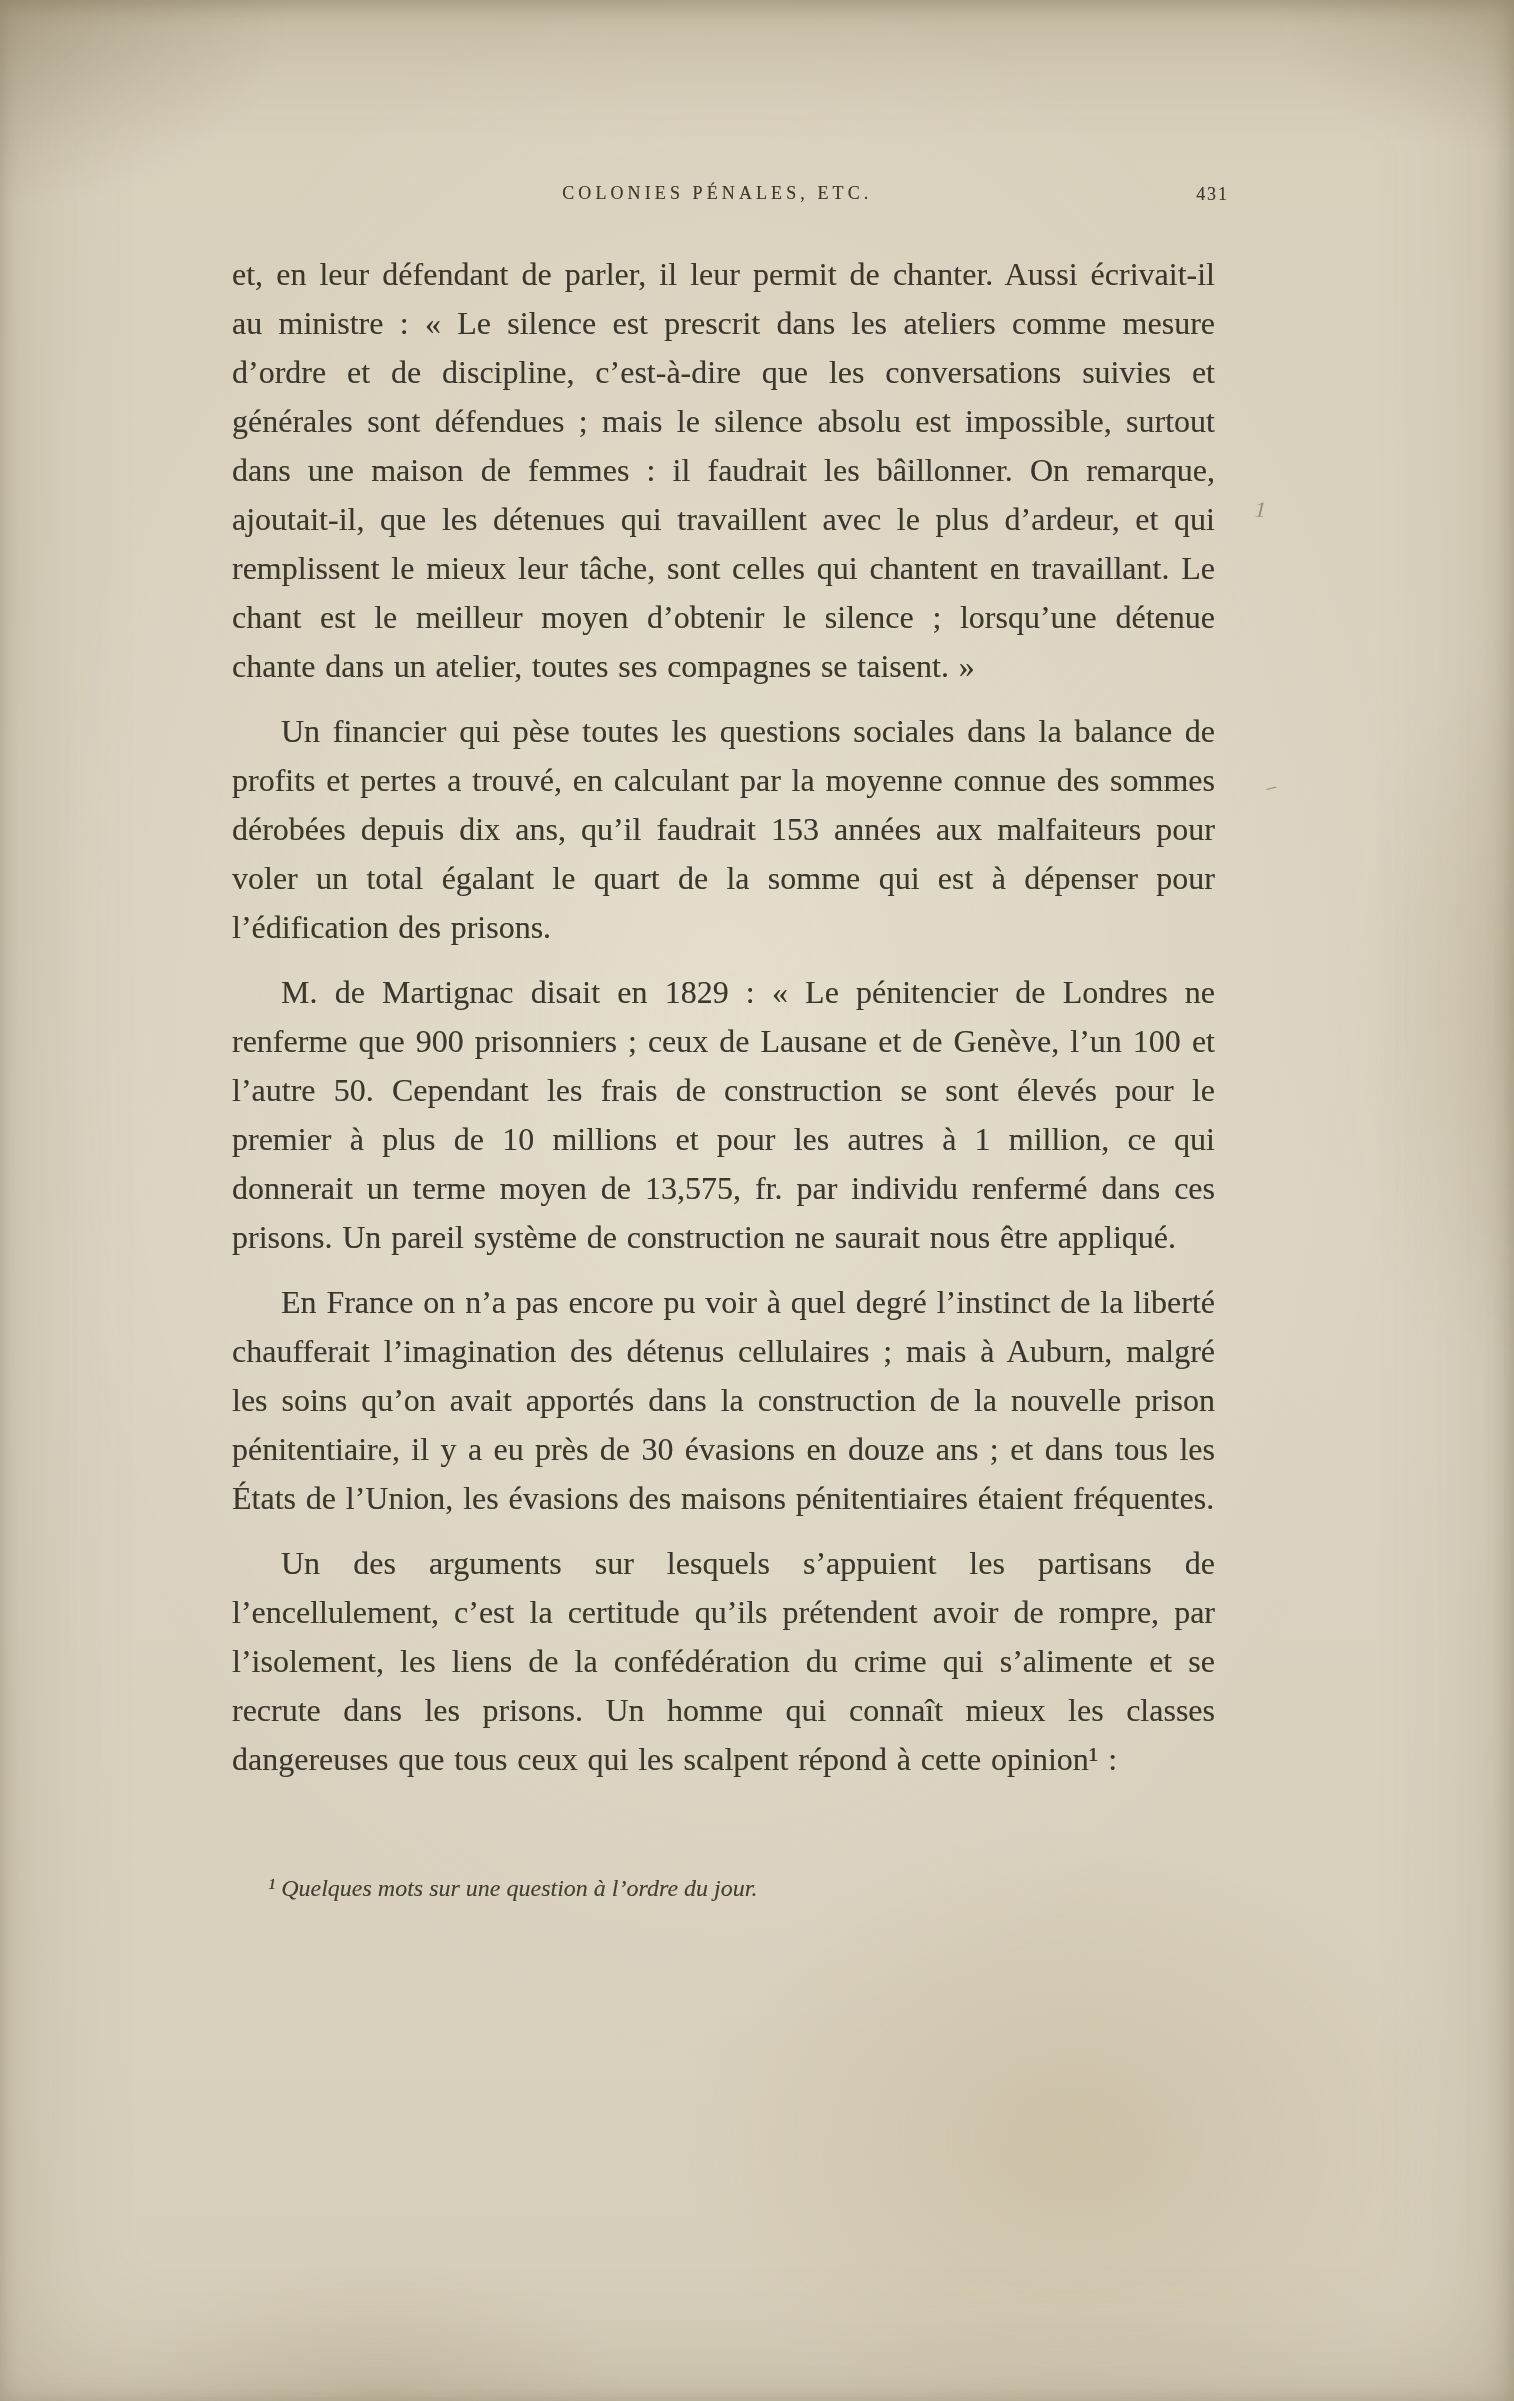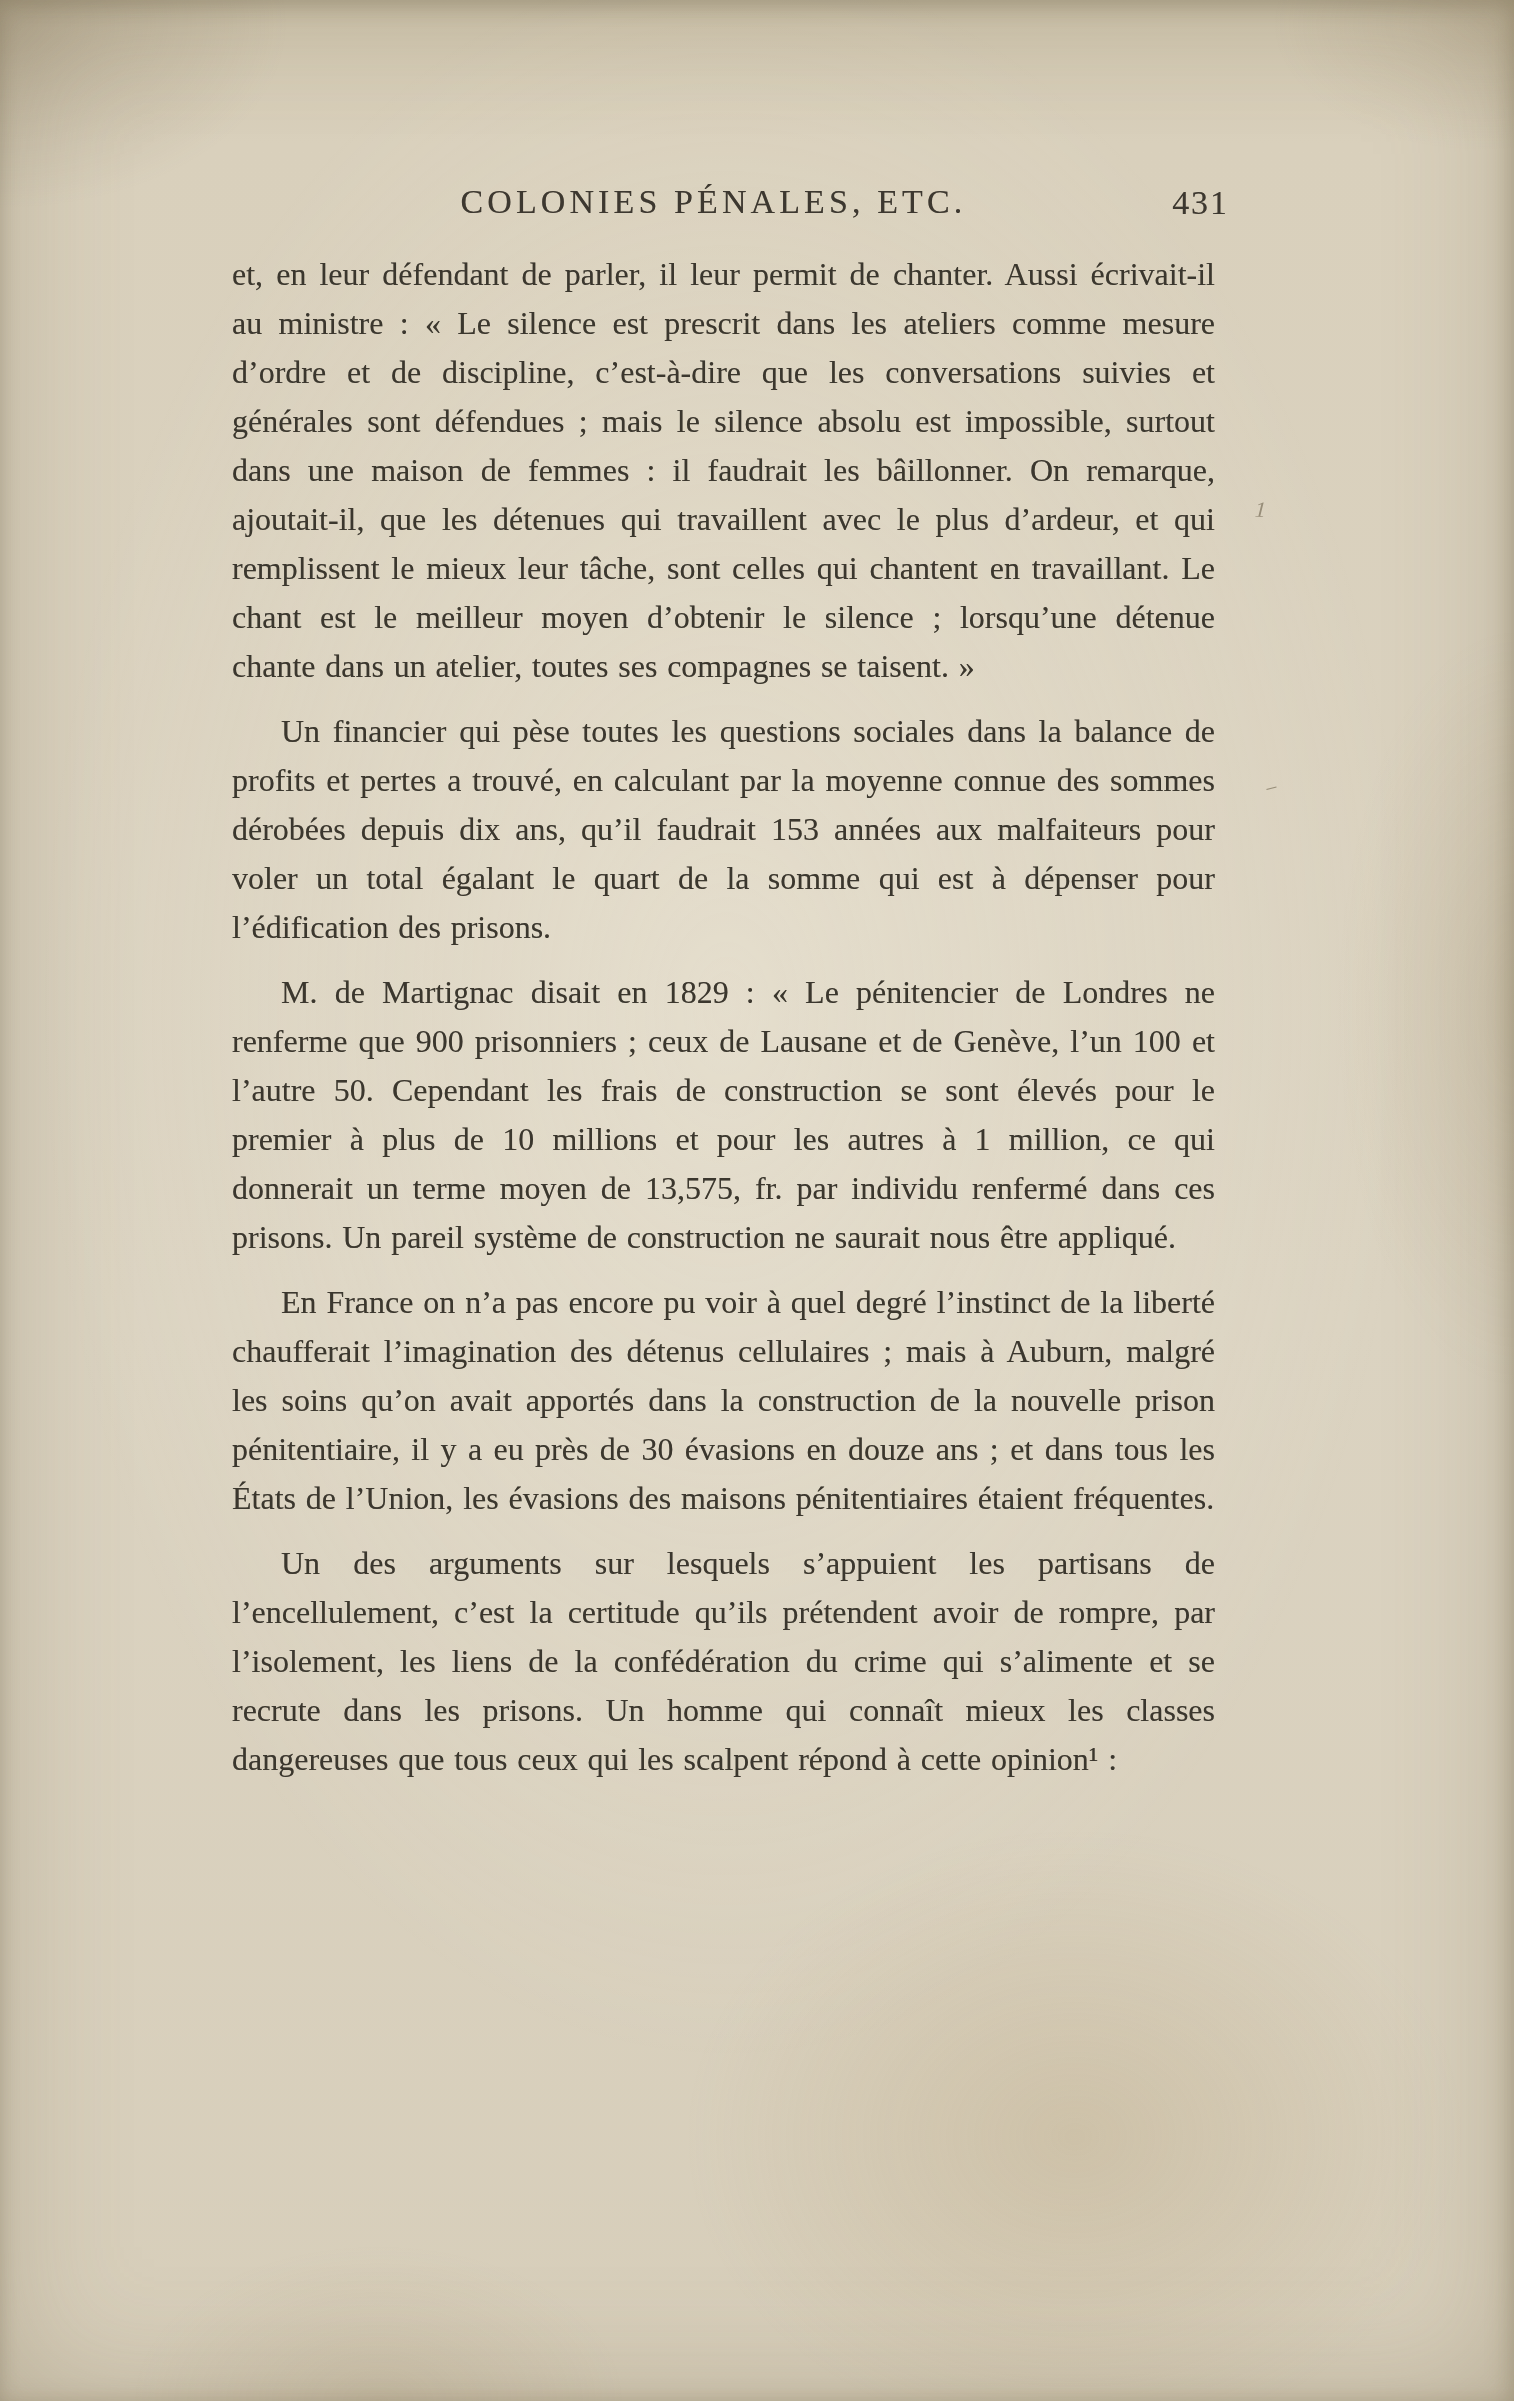--- a/index.html
+++ b/index.html
@@ -28,21 +28,21 @@
   }
   .content {
     position: absolute;
     left: 216px;
     top: 183px;
     width: 1015px;
   }
   .header {
     position: relative;
     height: 38px;
-    font-size: 34px;
+    font-size: 18px;
     color: #3d3830;
     text-shadow: 0 0 0.6px rgba(70, 62, 48, 0.45);
   }
   .running-title {
     position: absolute;
     left: 50%;
     transform: translateX(-52%);
     letter-spacing: 4.1px;
     white-space: nowrap;
   }
@@ -99,20 +99,21 @@
     </div>
 
     <div class="body-text">
       <p class="no-indent">et, en leur défendant de parler, il leur permit de chanter. Aussi écrivait-il au ministre : « Le silence est prescrit dans les ateliers comme mesure d’ordre et de discipline, c’est-à-dire que les conversations suivies et générales sont défendues ; mais le silence absolu est impossible, surtout dans une maison de femmes : il faudrait les bâillonner. On remarque, ajoutait-il, que les détenues qui travaillent avec le plus d’ardeur, et qui remplissent le mieux leur tâche, sont celles qui chantent en travaillant. Le chant est le meilleur moyen d’obtenir le silence ; lorsqu’une détenue chante dans un atelier, toutes ses compagnes se taisent. »</p>
       <p>Un financier qui pèse toutes les questions sociales dans la balance de profits et pertes a trouvé, en calculant par la moyenne connue des sommes dérobées depuis dix ans, qu’il faudrait 153 années aux malfaiteurs pour voler un total égalant le quart de la somme qui est à dépenser pour l’édification des prisons.</p>
       <p>M. de Martignac disait en 1829 : « Le pénitencier de Londres ne renferme que 900 prisonniers ; ceux de Lausane et de Genève, l’un 100 et l’autre 50. Cependant les frais de construction se sont élevés pour le premier à plus de 10 millions et pour les autres à 1 million, ce qui donnerait un terme moyen de 13,575, fr. par individu renfermé dans ces prisons. Un pareil système de construction ne saurait nous être appliqué.</p>
       <p>En France on n’a pas encore pu voir à quel degré l’instinct de la liberté chaufferait l’imagination des détenus cellulaires ; mais à Auburn, malgré les soins qu’on avait apportés dans la construction de la nouvelle prison pénitentiaire, il y a eu près de 30 évasions en douze ans ; et dans tous les États de l’Union, les évasions des maisons pénitentiaires étaient fréquentes.</p>
       <p>Un des arguments sur lesquels s’appuient les partisans de l’encellulement, c’est la certitude qu’ils prétendent avoir de rompre, par l’isolement, les liens de la confédération du crime qui s’alimente et se recrute dans les prisons. Un homme qui connaît mieux les classes dangereuses que tous ceux qui les scalpent répond à cette opinion¹ :</p>
     </div>
 
+    <div class="footnote">¹ Quelques mots sur une question à l’ordre du jour.</div>
 
   </div>
 
   <span class="margin-mark mark-1">1</span>
   <span class="margin-mark mark-2">–</span>
 
 </div>
 
 
 </body></html>

